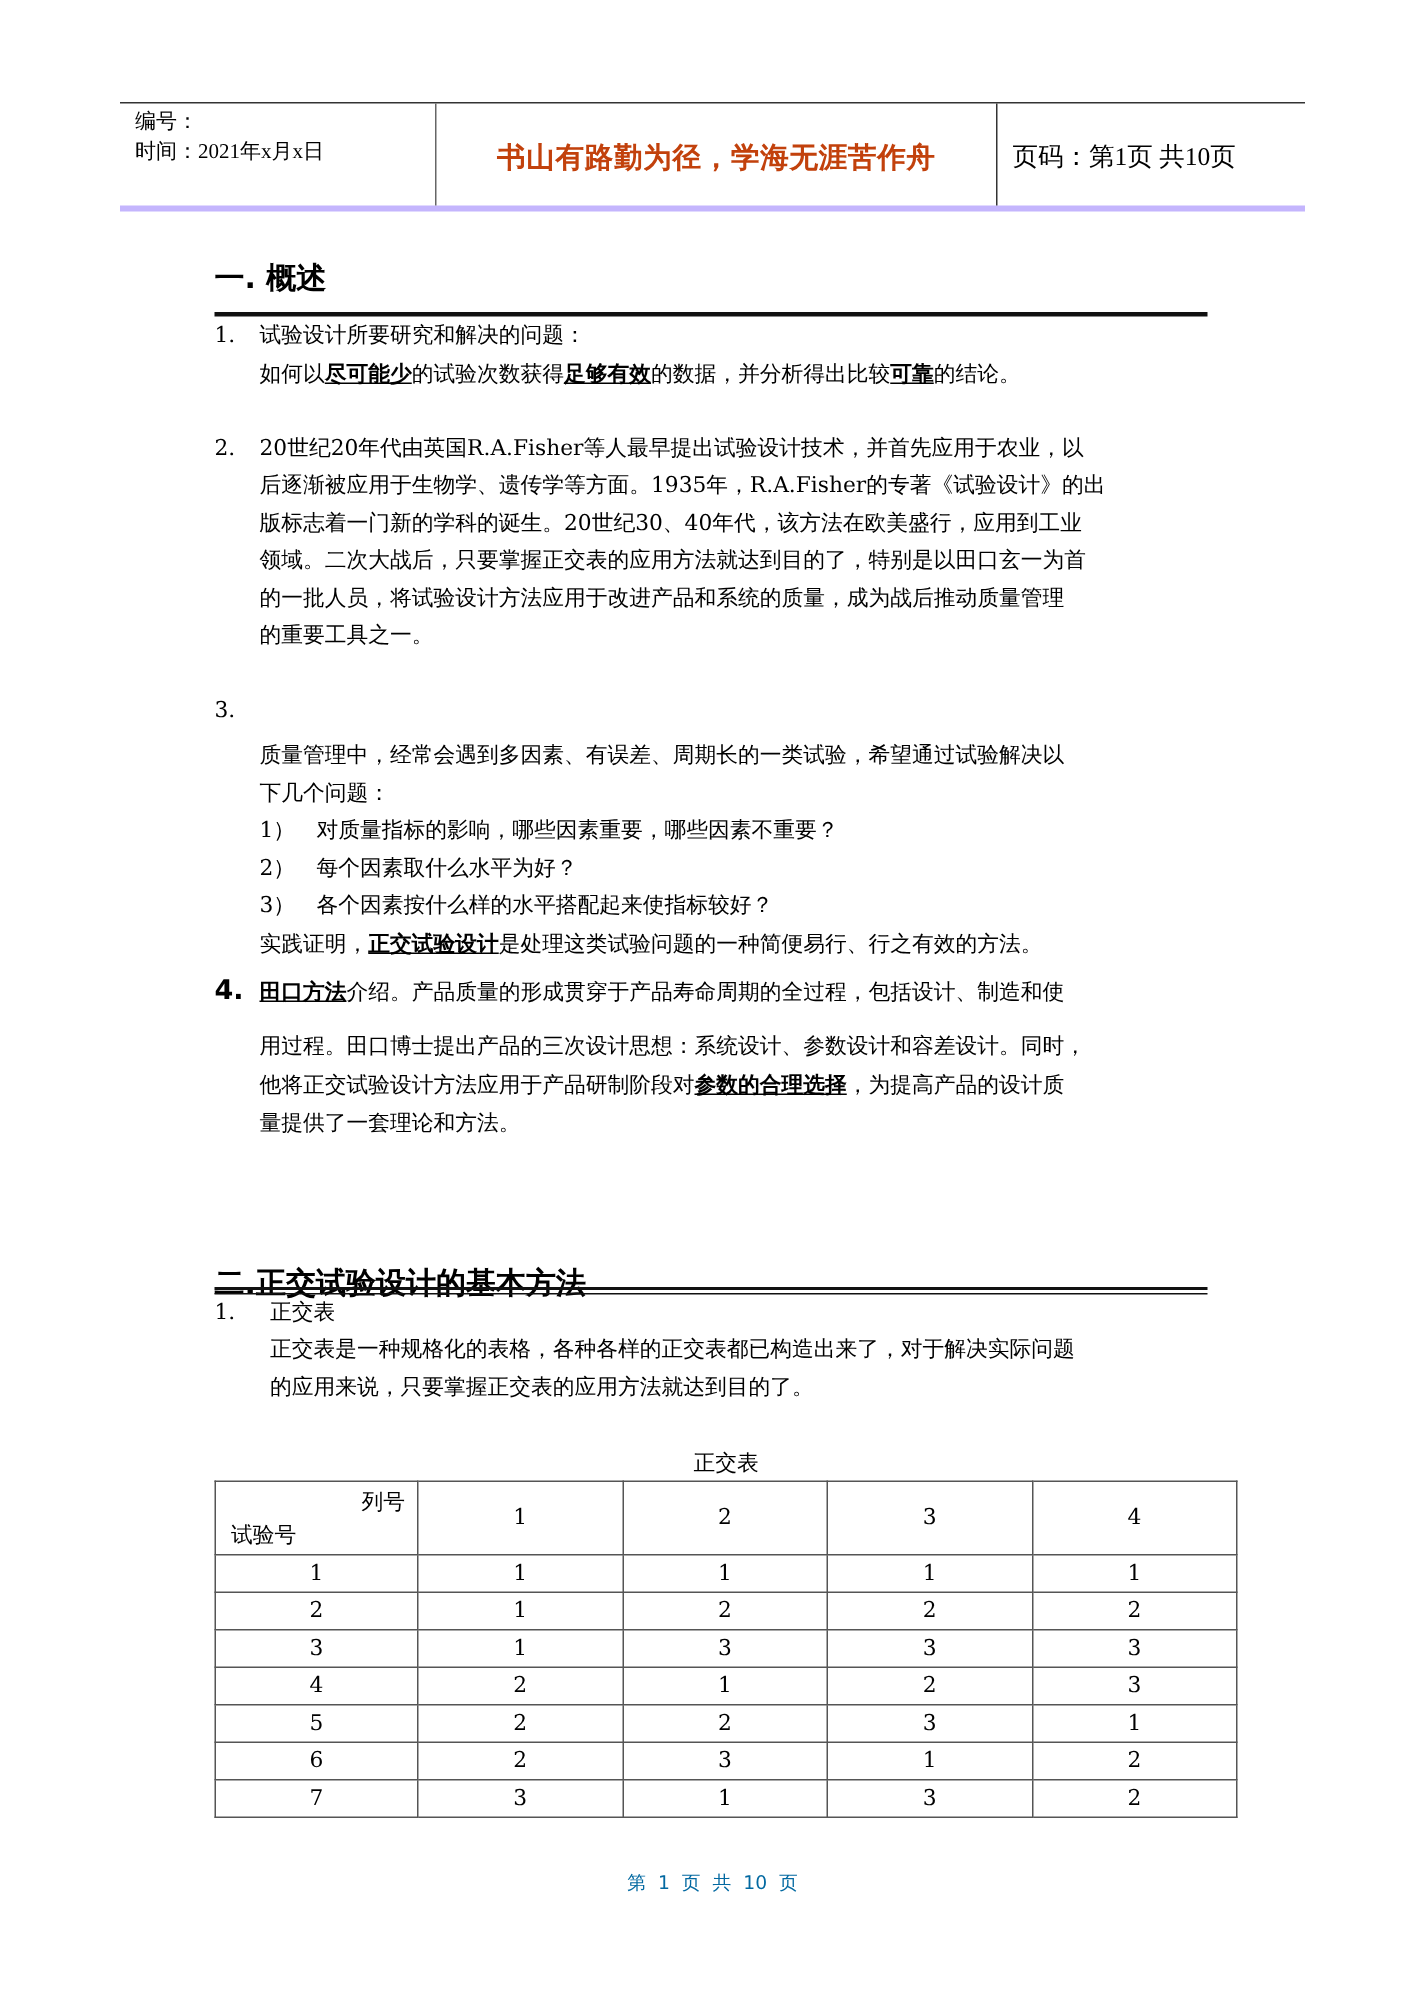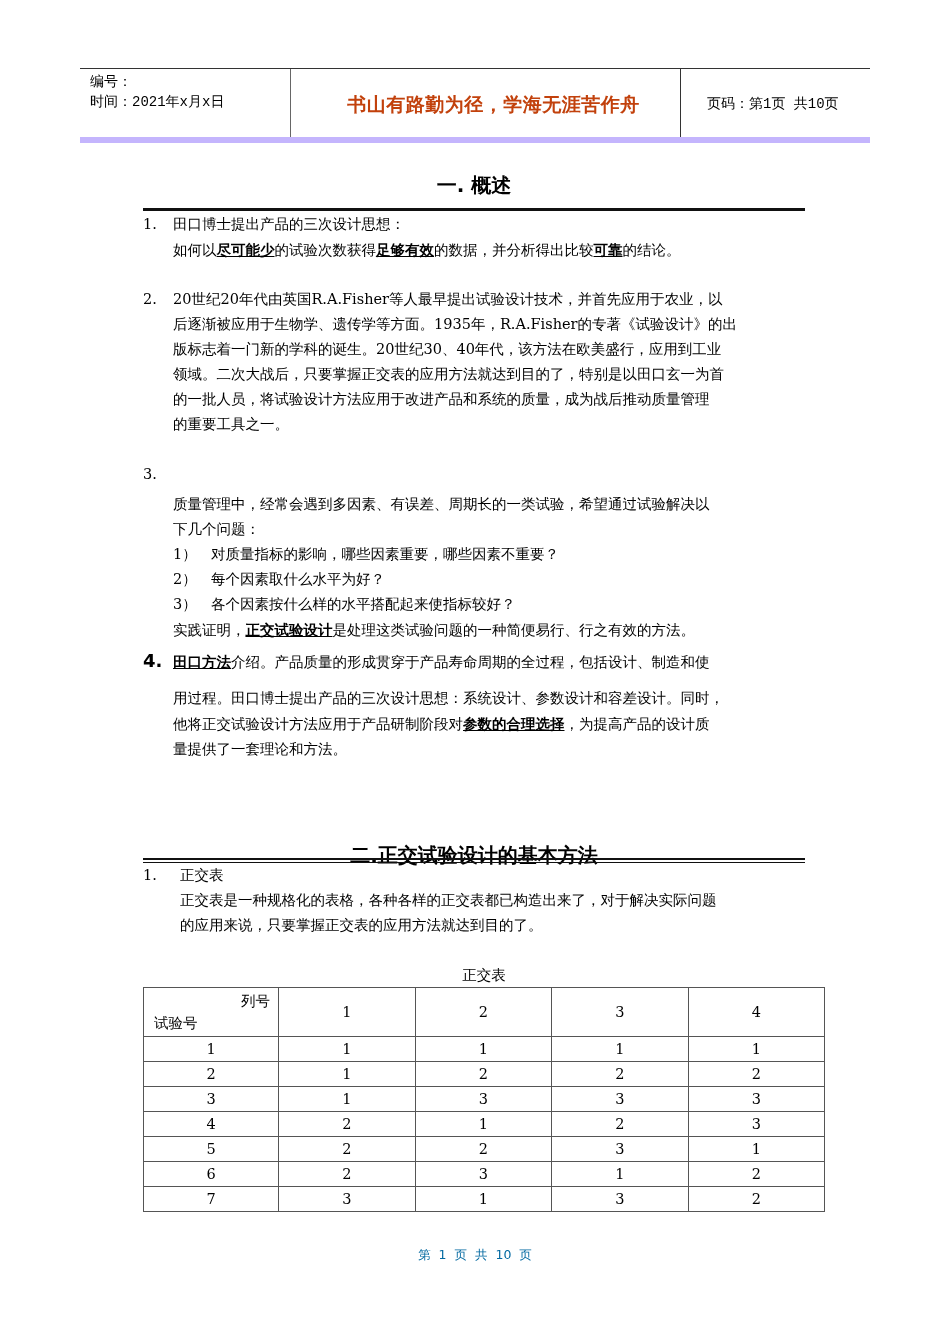--- a/index.html
+++ b/index.html
@@ -1,28 +1,28 @@
 <!DOCTYPE html>
 <html><head>
 <meta charset="utf-8">
 <style>
   html, body { margin:0; padding:0; background:#ffffff; }
   body { width:950px; height:1344px; position:relative; overflow:hidden;
          font-family:"DejaVu Serif","Liberation Serif",serif; color:#000; }
 
   
   .hdr { position:absolute; left:80px; top:68px; width:790px; height:68px;
-         border-top:1px solid #333; border-bottom:6px solid #c4b5fd; display:flex;
-         font-family:Liberation Mono, monospace;gap:16px; }
+         border-top:1px solid #333; border-bottom:4px solid #c4b5fd; display:flex;
+         font-family:Liberation Serif, serif; }
   .hdr .c1 { width:200px; border-right:1px solid #666; padding:3px 0 0 10px; font-size:14px; line-height:20px; }
   .hdr .c2 { width:373px; border-right:1px solid #333; display:flex; align-items:center; justify-content:center;
              color:#c2410c; font-size:19px; font-weight:bold; letter-spacing:0.5px; padding-top:4px; }
-  .hdr .c3 { flex:1; display:flex; align-items:center; padding-left:10px; font-size:14px; padding-top:2px;text-align:right; }
+  .hdr .c3 { flex:1; display:flex; align-items:center; padding-left:10px; font-size:17px; padding-top:2px;text-align:right; }
 
-  .h1 { position:absolute; left:143px; width:662px; text-align:center; font-weight:bold;
+  .h1 { position:absolute; left:143px; width:662px; font-weight:bold;
         font-family:"DejaVu Sans","Liberation Sans",sans-serif; font-size:20px; }
   .rule { position:absolute; left:143px; width:662px; }
   .rule.single { border-top:3px solid #111; }
   .rule.double { border-top:2px solid #111; height:2px; border-bottom:1px solid #111; }
 
   .p { position:absolute; font-size:14.5px; line-height:25px; width:640px; }
   .num { position:absolute; font-size:14.5px; line-height:25px; }
   .bu { font-weight:bold; text-decoration:underline; }
   .big4 { font-family:"DejaVu Sans","Liberation Sans",sans-serif; font-weight:bold; font-size:18px; }
 
@@ -47,21 +47,21 @@
   </div>
   <div class="c2">书山有路勤为径，学海无涯苦作舟</div>
   <div class="c3">页码：第1页  共10页</div>
 </div>
 
 <div class="h1" style="top:172px;">一. 概述</div>
 <div class="rule single" style="top:208px;"></div>
 
 <div class="num" style="left:143px; top:212px;">1.</div>
 <div class="p" style="left:173px; top:212px;">
-  <div>田口博士提出产品的三次设计思想：</div>
+  <div>试验设计所要研究和解决的问题：</div>
   <div><span>如何以</span><span class="bu">尽可能少</span><span>的试验次数获得</span><span class="bu">足够有效</span><span>的数据，并分析得出比较</span><span class="bu">可靠</span><span>的结论。</span></div>
 </div>
 
 <div class="num" style="left:143px; top:287px;">2.</div>
 <div class="p" style="left:173px; top:287px;">
   <div>20世纪20年代由英国R.A.Fisher等人最早提出试验设计技术，并首先应用于农业，以</div>
   <div>后逐渐被应用于生物学、遗传学等方面。1935年，R.A.Fisher的专著《试验设计》的出</div>
   <div>版标志着一门新的学科的诞生。20世纪30、40年代，该方法在欧美盛行，应用到工业</div>
   <div>领域。二次大战后，只要掌握正交表的应用方法就达到目的了，特别是以田口玄一为首</div>
   <div>的一批人员，将试验设计方法应用于改进产品和系统的质量，成为战后推动质量管理</div>

